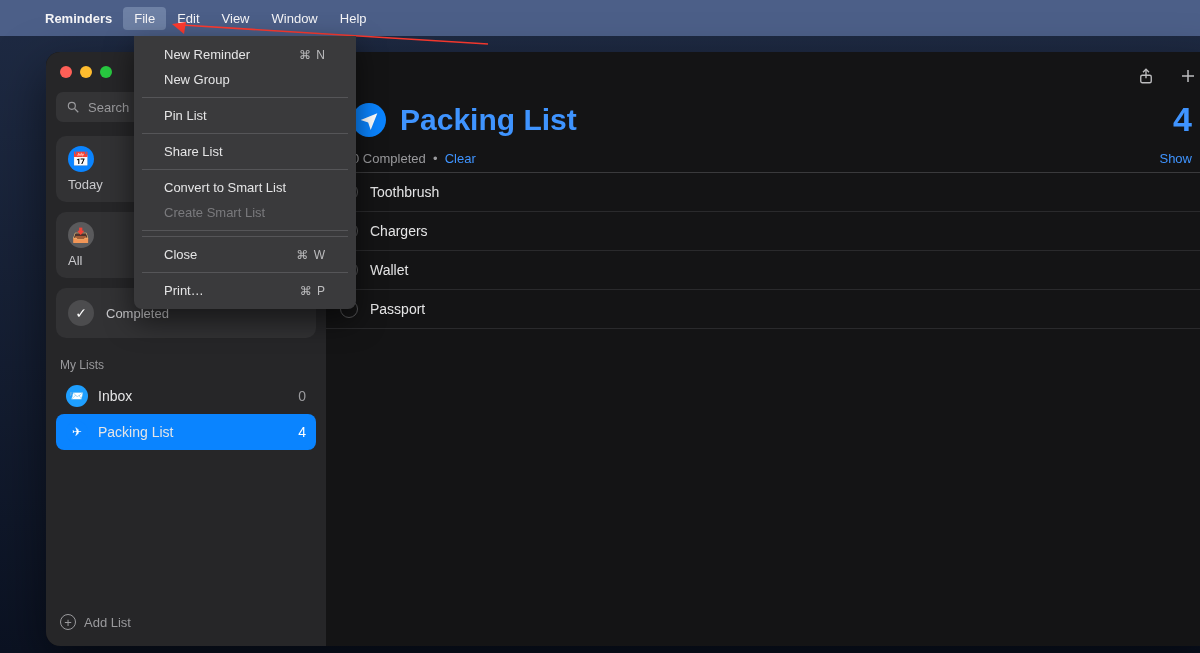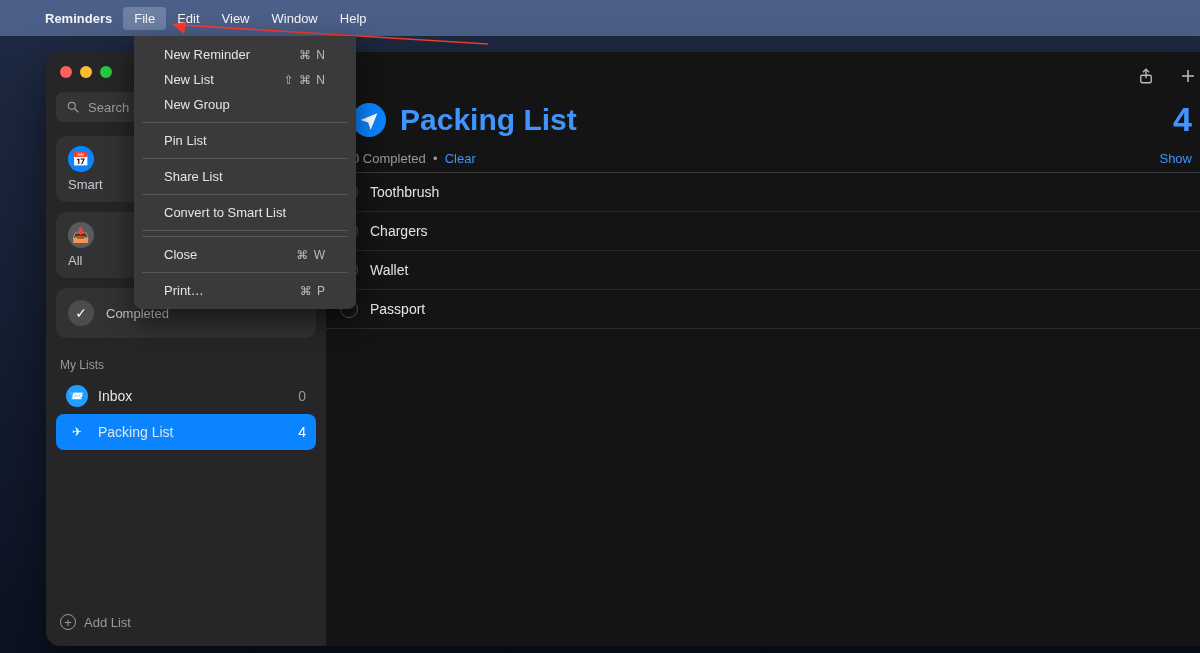--- a/index.html
+++ b/index.html
@@ -129,37 +129,36 @@
   <line x1="320" y1="22" x2="14" y2="3" stroke="#ff3b30" stroke-width="1.6"></line>
   <polygon points="4,0 18,-2 16,10" transform="translate(0,2)" fill="#ff3b30"></polygon>
 </svg>
 
 <div class="dropdown" id="dropdown">
     <div class="dd-item">
       <span>New Reminder</span>
       <span class="sc">⌘ N</span>
     </div>
     <div class="dd-item">
-      <span>New List</span>
-      <span class="sc">⇧ ⌘ N</span>
-    </div>
-    <div class="dd-item">
       <span>New Group</span>
     </div>
     <div class="dd-sep"></div>
     <div class="dd-item">
       <span>Pin List</span>
     </div>
     <div class="dd-sep"></div>
     <div class="dd-item">
       <span>Share List</span>
     </div>
     <div class="dd-sep"></div>
     <div class="dd-item">
       <span>Convert to Smart List</span>
+    </div>
+    <div class="dd-item disabled">
+      <span>Create Smart List</span>
     </div>
     <div class="dd-sep"></div>
     <div class="dd-sep"></div>
     <div class="dd-item">
       <span>Close</span>
       <span class="sc">⌘ W</span>
     </div>
     <div class="dd-sep"></div>
     <div class="dd-item">
       <span>Print…</span>
@@ -181,21 +180,21 @@
         </svg>
       <span>Search</span>
     </div>
 
     <div class="tiles">
       <div class="tile">
         <div class="tile-row">
           <span class="tile-icon ic-blue">📅</span>
           <span class="count">0</span>
         </div>
-        <span class="label">Smart</span>
+        <span class="label">Today</span>
       </div>
       <div class="tile">
         <div class="tile-row">
           <span class="tile-icon ic-dark">📥</span>
           <span class="count">4</span>
         </div>
         <span class="label">All</span>
       </div>
       <div class="tile tile-wide">
         <span class="tile-icon ic-gray">✓</span>

